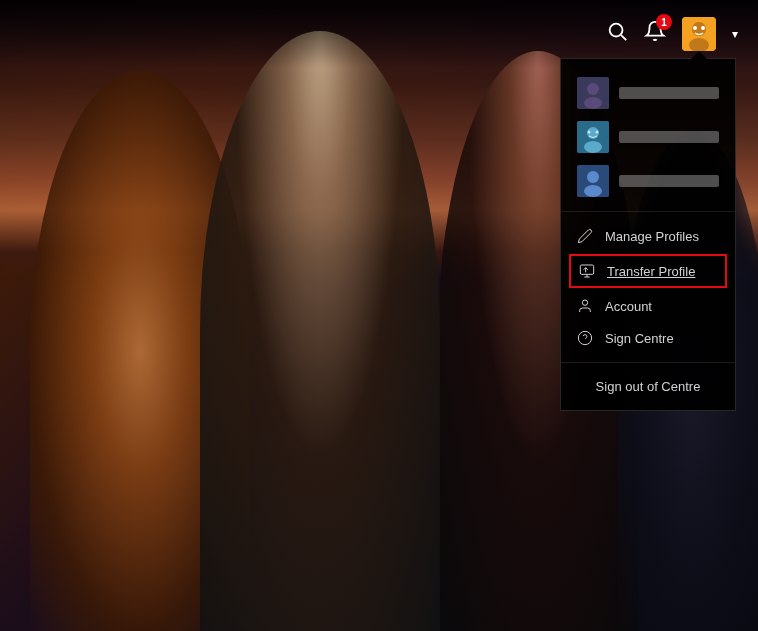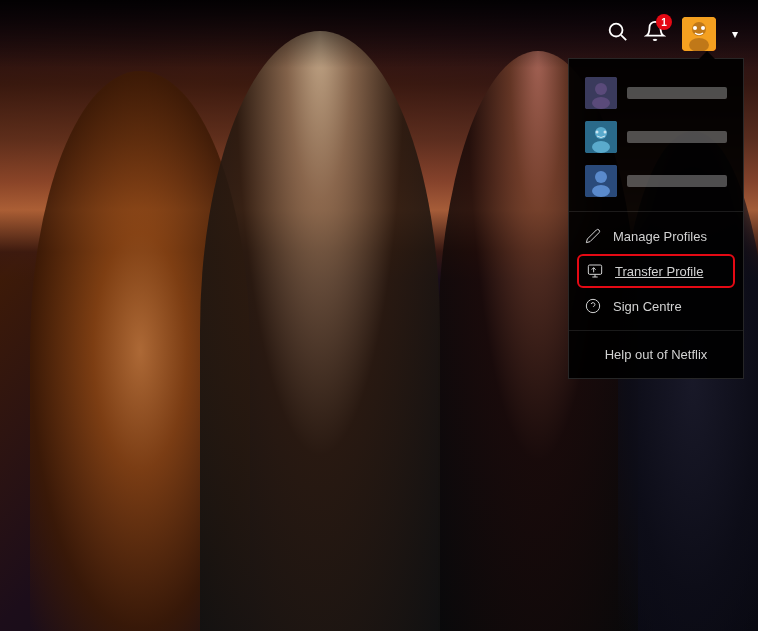--- a/index.html
+++ b/index.html
@@ -142,21 +142,21 @@
     .caret-down {
       color: white;
       font-size: 12px;
       cursor: pointer;
     }
 
     
     #dropdown {
       position: absolute;
       top: 58px;
-      right: 14px;
+      right: 22px;
       width: 176px;
       background: rgba(0, 0, 0, 0.92);
       border: 1px solid rgba(255,255,255,0.15);
       z-index: 100;
       padding-bottom: 4px;
     }
 
     
     #dropdown::before {
       content: '';
@@ -350,40 +350,47 @@
 
   <div class="menu-section">
 
     <div class="menu-item">
       <svg class="menu-icon icon-svg" viewBox="0 0 24 24">
         <path d="M17 3a2.828 2.828 0 1 1 4 4L7.5 20.5 2 22l1.5-5.5L17 3z"></path>
       </svg>
       <span>Manage Profiles</span>
     </div>
 
-    <div class="menu-item highlighted" style="border: 2px solid #e50914; margin: 2px 8px; border-radius: 6px;">
+    <div class="menu-item highlighted" style="border: 2px solid #e50914; margin: 2px 8px; border-radius: 0;">
       <svg class="menu-icon icon-svg" viewBox="0 0 24 24">
         <rect x="2" y="3" width="20" height="14" rx="2" ry="2"></rect>
         <line x1="8" y1="21" x2="16" y2="21"></line>
         <line x1="12" y1="17" x2="12" y2="21"></line>
         <path d="M7 10 L10 7 L13 10" stroke="#d2d2d2" stroke-width="1.5" fill="none"></path>
         <line x1="10" y1="7" x2="10" y2="14"></line>
       </svg>
       <span style="text-decoration: underline; color: #d2d2d2;">Transfer Profile</span>
     </div>
 
+    <div class="menu-item">
+      <svg class="menu-icon icon-svg" viewBox="0 0 24 24">
+        <path d="M20 21v-2a4 4 0 0 0-4-4H8a4 4 0 0 0-4 4v2"></path>
+        <circle cx="12" cy="7" r="4"></circle>
+      </svg>
+      <span>Account</span>
+    </div>
 
     <div class="menu-item">
       <svg class="menu-icon icon-svg" viewBox="0 0 24 24">
         <circle cx="12" cy="12" r="10"></circle>
         <path d="M9.09 9a3 3 0 0 1 5.83 1c0 2-3 3-3 3"></path>
         <line x1="12" y1="17" x2="12.01" y2="17"></line>
       </svg>
       <span>Sign Centre</span>
     </div>
 
   </div>
 
   <div class="sign-out-section">
-    <button class="sign-out-btn">Help out of Netflix</button>
+    <button class="sign-out-btn">Sign out of Centre</button>
   </div>
 
 </div>
 
 </body></html>

